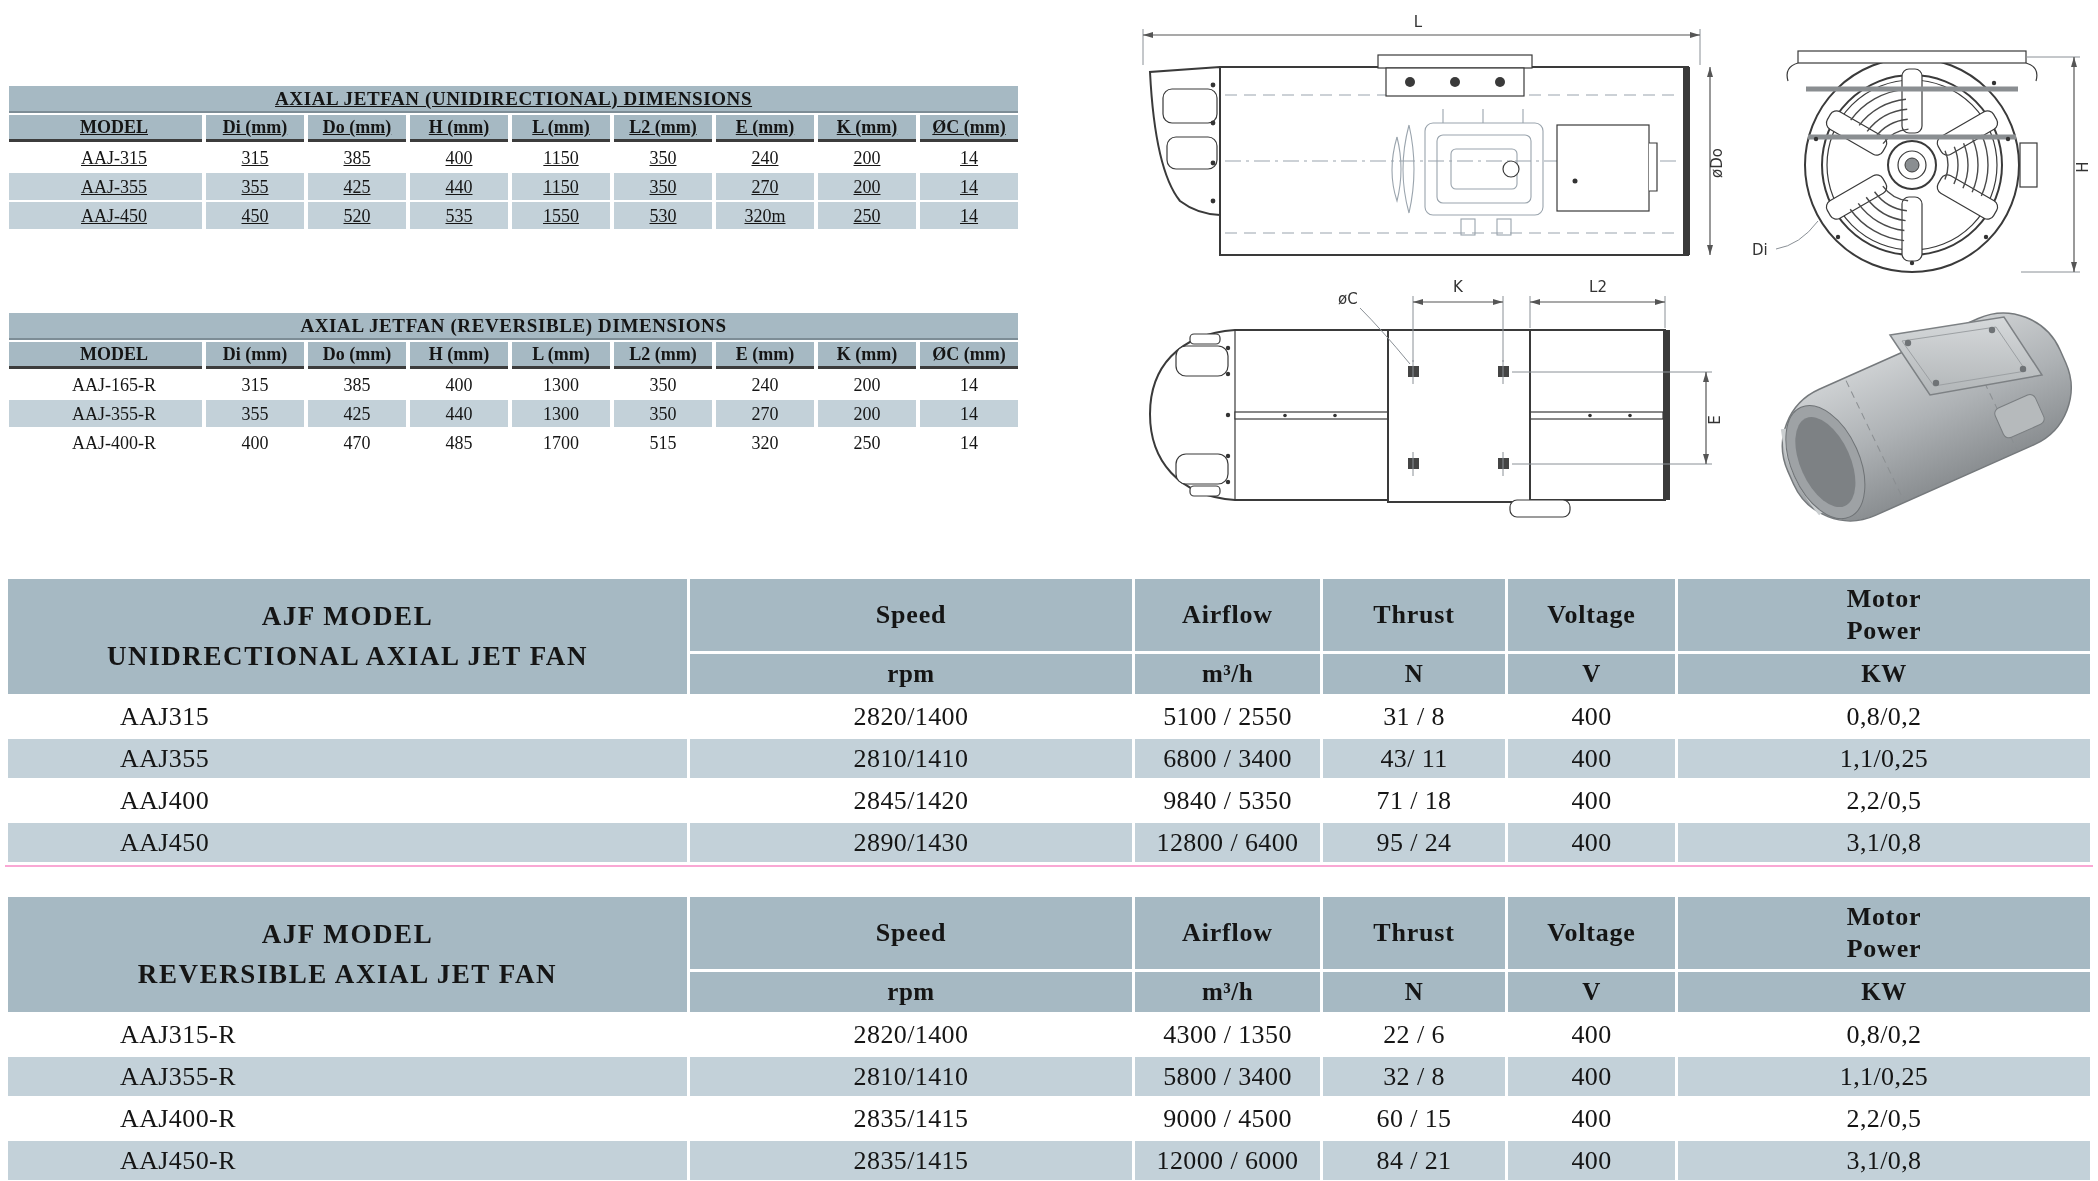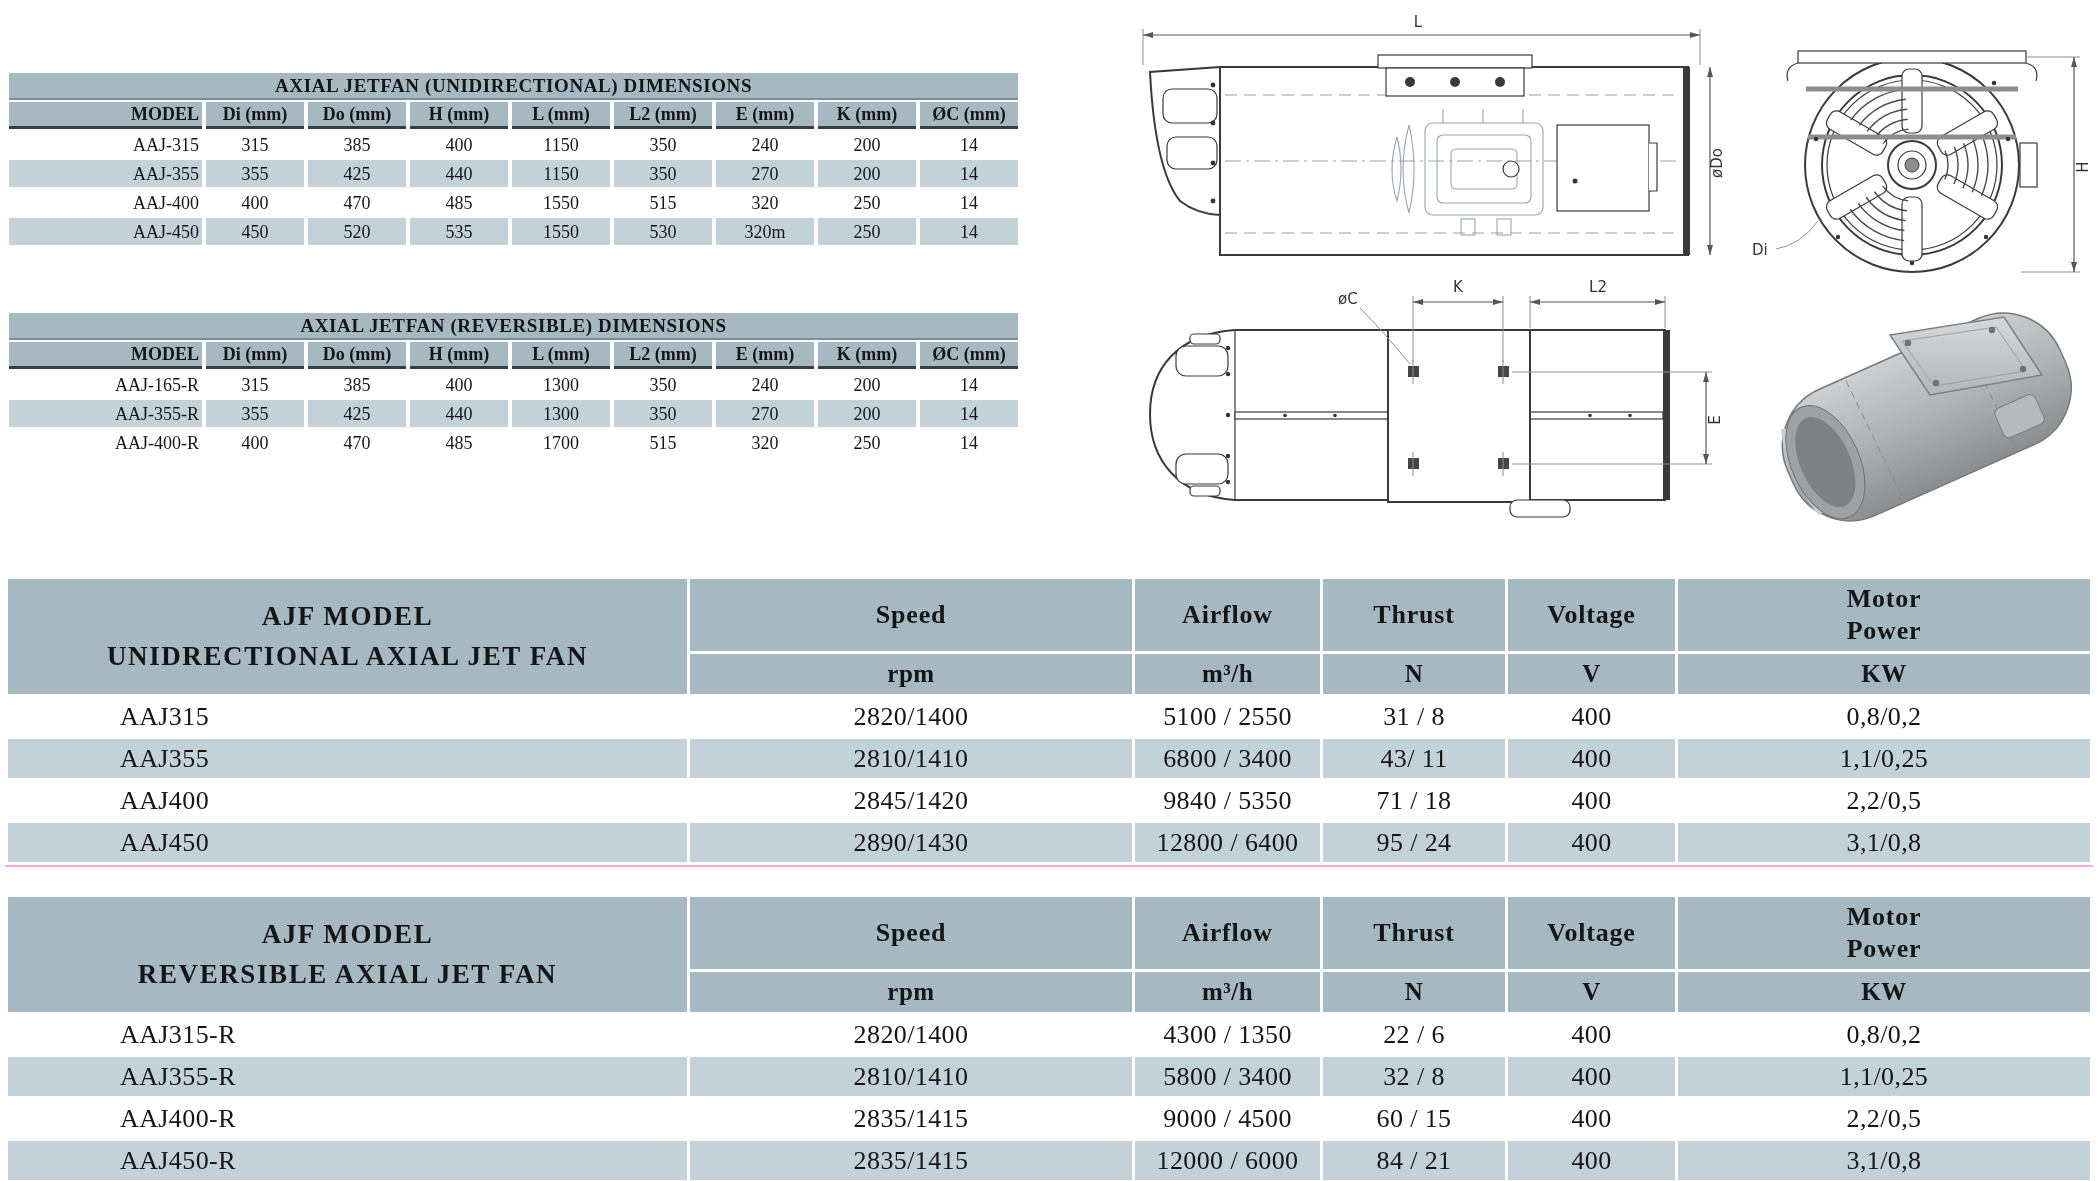--- a/index.html
+++ b/index.html
@@ -21,21 +21,21 @@
     padding:2px 3px; vertical-align:middle; white-space:nowrap;
   }
   .dim-table .title-row th {
     background:var(--hdr); font-weight:bold; font-size:19px;
     letter-spacing:.6px; border-bottom:2px solid #7d8d96;
   }
   .dim-table .head-row th {
     background:var(--hdr); font-weight:bold;
     border-bottom:3px solid var(--rule);
   }
-  .dim-table th.model, .dim-table td.model { text-align:right; padding-left:20px; }
+  .dim-table th.model, .dim-table td.model { text-align:center; padding-left:20px; }
   .dim-table tbody tr.alt td { background:var(--stripe); }
   .dim-table tbody tr td { background:#fff; }
   .dim-table tbody tr.alt td { background:var(--stripe);margin-left:29px; }
 
   
   .perf-table {
     border-collapse:separate; border-spacing:3px; table-layout:fixed;
     width:2088px;
   }
   .perf-table th, .perf-table td { vertical-align:middle; text-align:center; }
@@ -57,21 +57,21 @@
   }
   .thin  { stroke:#8a9096; stroke-width:1; fill:none; }
   .dim   { stroke:#555;    stroke-width:1.2; fill:none; }
   .ink   { stroke:#3a3a3a; stroke-width:2; fill:#fff; }
   .ink1  { stroke:#3a3a3a; stroke-width:1.2; fill:#fff; }
   .ghost { stroke:#9aa4ad; stroke-width:1.1; fill:none; }
 </style>
 </head>
 <body>
 
-<div class="abs" style="left:5px; top:71px;">
+<div class="abs" style="left:5px; top:84px;text-decoration:underline;">
   <table class="dim-table">
     <colgroup>
       <col style="width:193px">
         <col style="width:98px">
         <col style="width:98px">
         <col style="width:98px">
       <col style="width:98px">
         <col style="width:98px">
         <col style="width:98px">
         <col style="width:98px">
@@ -107,31 +107,20 @@
         </tr>
         <tr class="alt">
           <td class="model">AAJ-355</td>
           <td>355</td>
           <td>425</td>
           <td>440</td>
           <td>1150</td>
           <td>350</td>
           <td>270</td>
           <td>200</td>
-          <td>14</td>
-        </tr>
-        <tr>
-          <td class="model">AAJ-400</td>
-          <td>400</td>
-          <td>470</td>
-          <td>485</td>
-          <td>1550</td>
-          <td>515</td>
-          <td>320</td>
-          <td>250</td>
           <td>14</td>
         </tr>
         <tr class="alt">
           <td class="model">AAJ-450</td>
           <td>450</td>
           <td>520</td>
           <td>535</td>
           <td>1550</td>
           <td>530</td>
           <td>320m</td>

